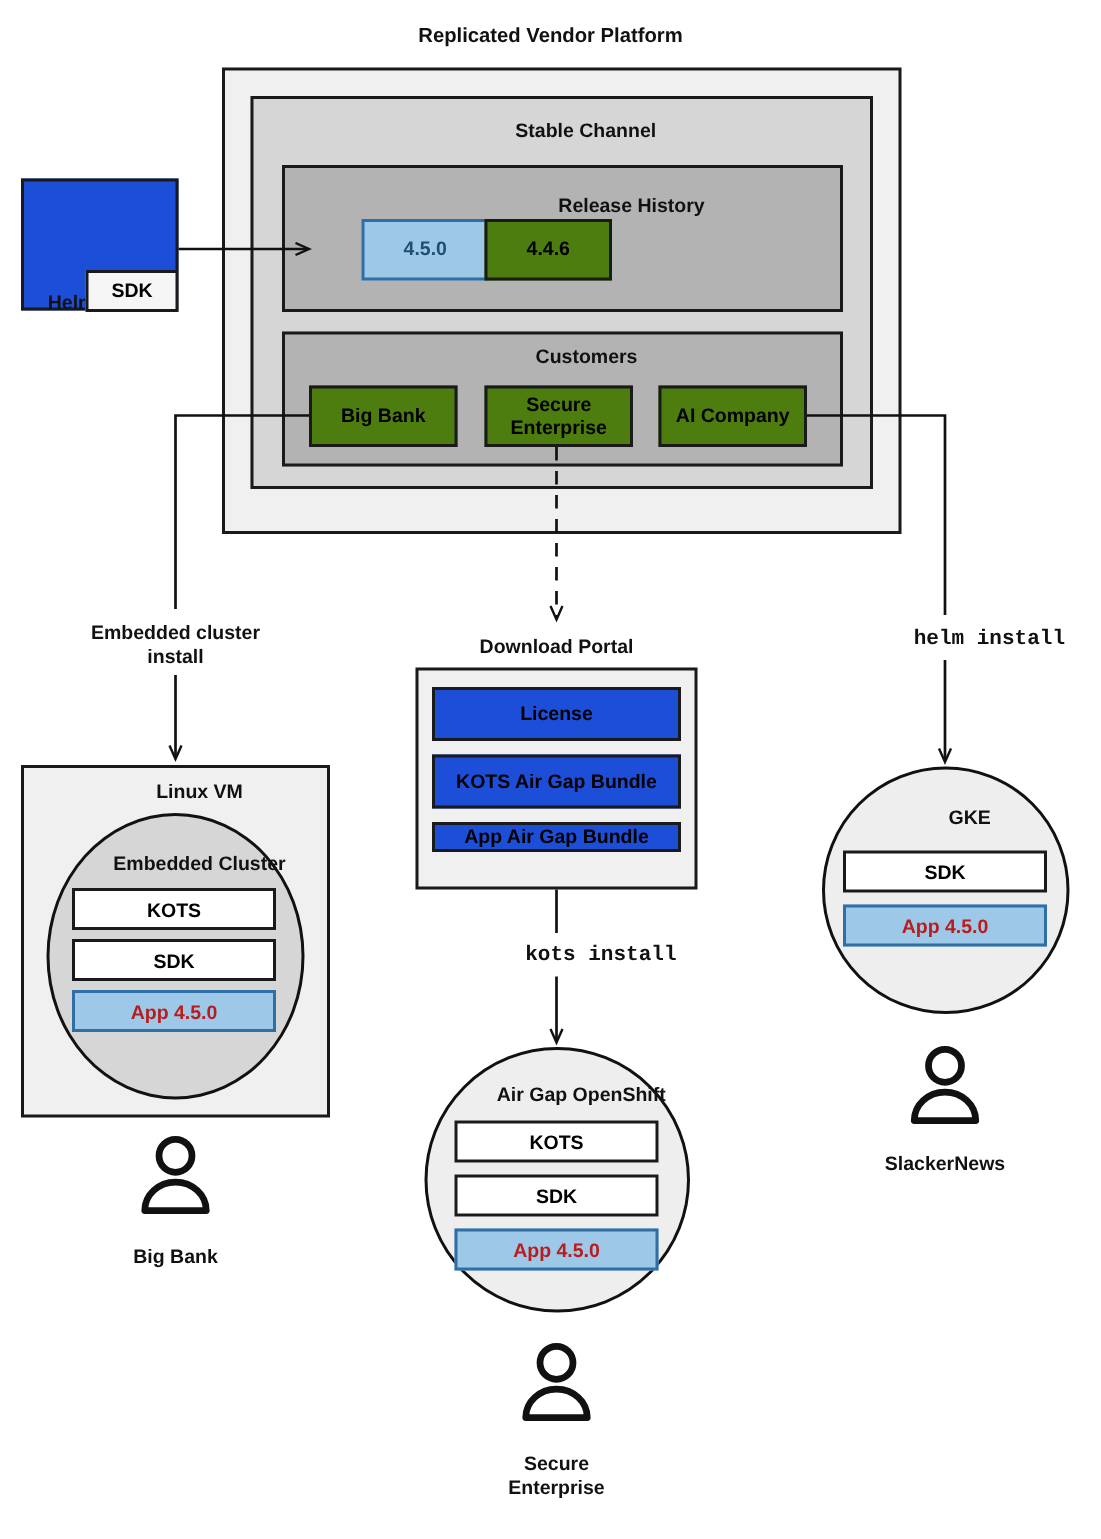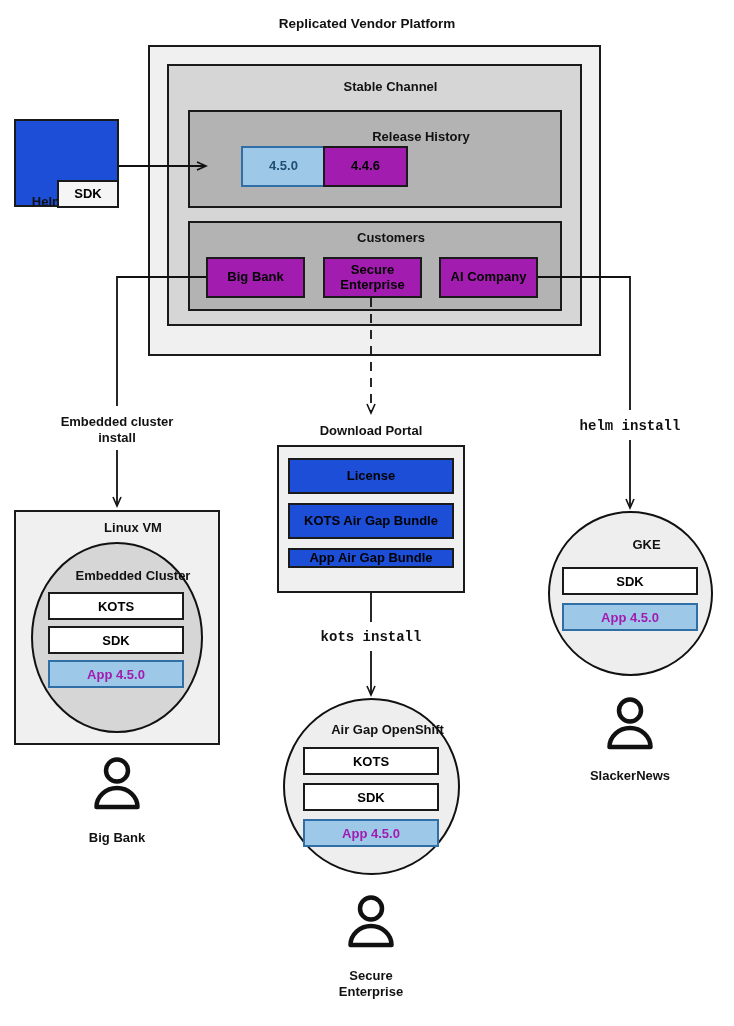--- a/index.html
+++ b/index.html
@@ -13,53 +13,53 @@
   
   .box{
     position:absolute;box-sizing:border-box;
     border:2px solid #1a1a1a;
     display:flex;align-items:center;justify-content:center;
     text-align:center;line-height:1.15;
   }
   .box.l1{background:#f0f0f0;}
   .box.l2{background:#d6d6d6;}
   .box.l3{background:#b3b3b3;}
-  .box.white{background:#a21caf;}
+  .box.white{background:#4d7c0f;}
   .box.grey{background:#1d4ed8;}
   .box.blue{background:#9dc8e8;border-color:#2f6fa6;color:#1f4d73;}
 
   .hdr{
     position:absolute;left:0;right:0;text-align:center;
     font-weight:bold;font-size:13px;color:#111;padding-left:16px;
   }
   .label{
     position:absolute;text-align:center;font-weight:bold;
     font-size:13px;color:#111;line-height:1.25;
   }
   .mono{
-    position:absolute;text-align:center;
+    position:absolute;text-align:right;
     font-family:"Liberation Mono",monospace;
     font-weight:bold;font-size:14px;color:#111;
     letter-spacing:0px;
   }
 
   .circle{
     position:absolute;box-sizing:border-box;border-radius:50%;
     border:2.5px solid #111;
   }
   .circle.vmcirc{background:#d6d6d6;}
   .circle.lightcirc{background:#eeeeee;}
 
   .cbox{
     position:absolute;box-sizing:border-box;
     border:2px solid #1a1a1a;background:#ffffff;
     display:flex;align-items:center;justify-content:center;
     font-weight:bold;font-size:13px;
   }
-  .cbox.bluefill{background:#9dc8e8;border-color:#2f6fa6;color:#a21caf;}
+  .cbox.bluefill{background:#9dc8e8;border-color:#2f6fa6;color:#b91c1c;}
 
   svg.ov{position:absolute;left:0;top:0;width:734px;height:1026px;overflow:visible;pointer-events:none;}
   svg.person{position:absolute;overflow:visible;}
 </style>
 </head>
 <body>
 
 <div id="stage">
 
   <div class="label" style="left:207px;top:16px;width:320px;font-size:13.5px;">Replicated Vendor Platform</div>

